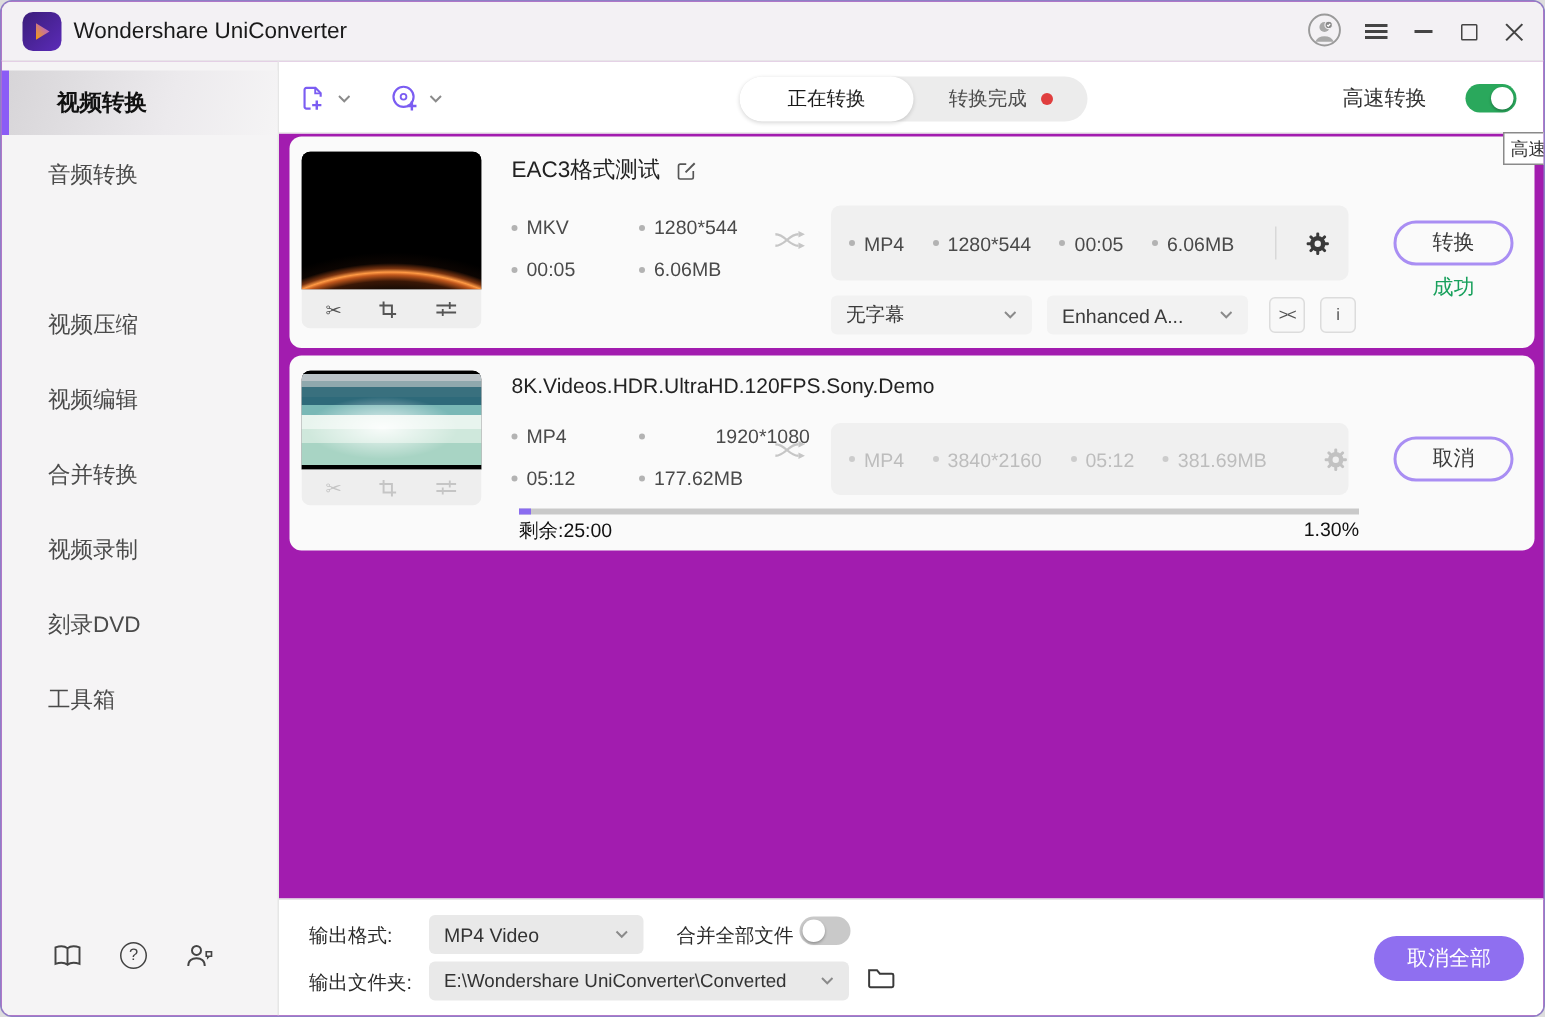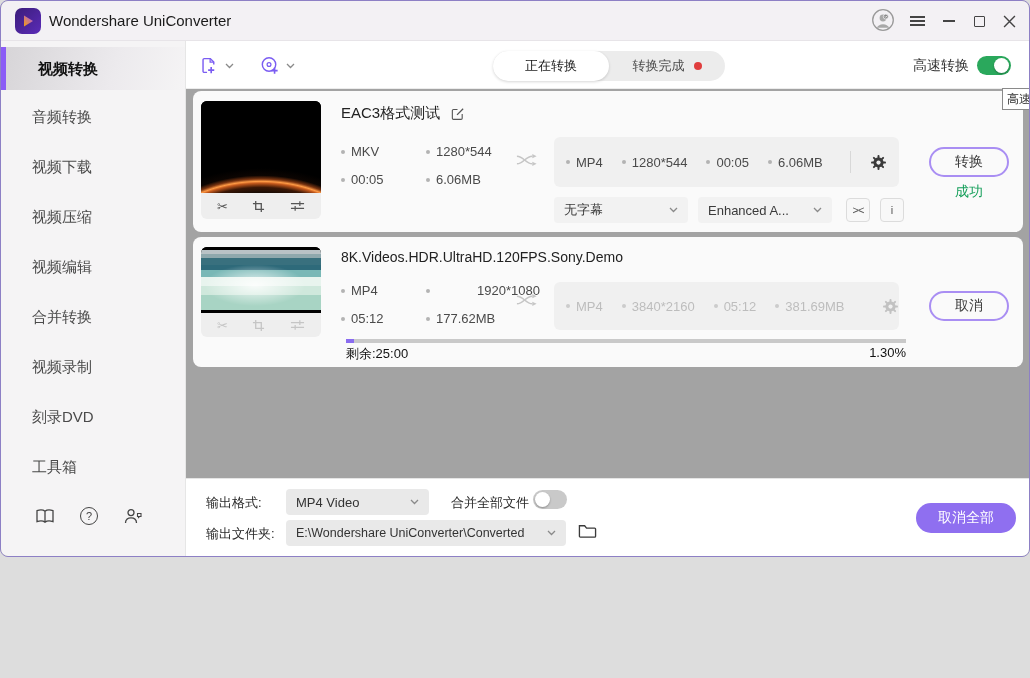--- a/index.html
+++ b/index.html
@@ -1,18 +1,18 @@
 <!DOCTYPE html>
 <html><head>
 <meta charset="utf-8">
 <style>
   * { box-sizing: border-box; margin: 0; padding: 0; }
   html,body { background:#ddd; }
   body { font-family: "Liberation Sans", sans-serif; }
-  .window { position:relative; width:1030px; height:557px; background:#a3a3a3;
+  .window { position:relative; width:1030px; height:678px; background:#a21caf;
             border:1px solid #8d80c5; border-radius:8px; overflow:hidden; }
 
   
   .titlebar { position:absolute; top:0; left:0; right:0; height:40px; background:#f3f1f4;
               border-bottom:1px solid #e7e4e8; z-index:6; }
   .logo { position:absolute; left:14px; top:7px; width:26px; height:26px; border-radius:7px;
           background:linear-gradient(135deg,#3b1d7a,#5b2bb8); display:flex; align-items:center; justify-content:center; }
   .app-title { position:absolute; left:48px; top:0; height:40px; line-height:40px; font-size:15px; color:#1a1a1a; }
   .tb-btn { position:absolute; top:8px; width:24px; height:24px; display:flex; align-items:center;
             justify-content:center; color:#444; cursor:pointer; }
@@ -38,21 +38,21 @@
              border-bottom:1px solid #ececec; }
   .tool-btn { position:absolute; top:13px; display:flex; align-items:center; gap:5px; color:#7b5df2; cursor:pointer; }
   .chev { color:#8a8a8a; }
   .tabs { position:absolute; left:307px; top:10px; width:232px; height:30px; background:#ececec;
           border-radius:15px; display:flex; align-items:center; }
   .tab-sel { width:116px; height:30px; background:#fff; border-radius:15px; box-shadow:0 1px 3px rgba(0,0,0,.16);
              display:flex; align-items:center; justify-content:center; font-size:13px; color:#1a1a1a; cursor:pointer; }
   .tab-uns { flex:1; display:flex; align-items:center; justify-content:center; gap:9px;
              font-size:13px; color:#4a4a4a; cursor:pointer;text-align:center; }
   .red-dot { width:8px; height:8px; border-radius:50%; background:#e03e3e; }
-  .fastwrap { position:absolute; right:18px; top:15px; display:flex; align-items:center; gap:8px; }
+  .fastwrap { position:absolute; right:18px; top:15px; display:flex; align-items:center; gap:26px; }
   .fast-label { font-size:14px; color:#333; }
   .tg { width:34px; height:19px; border-radius:10px; position:relative; cursor:pointer; }
   .tg .knob { position:absolute; top:2px; width:15px; height:15px; border-radius:50%; background:#fff;
               box-shadow:0 1px 2px rgba(0,0,0,.3); }
   .tg.on { background:#2aa85c; } .tg.on .knob { right:2px; }
   .tg.off { background:#c9c9c9; } .tg.off .knob { left:2px; }
   .tooltip { position:absolute; left:1001px; top:87px; width:29px; height:22px; background:#fff;
              border:1px solid #8a8a8a; z-index:20; font-size:12px; color:#333; line-height:20px;
              padding-left:4px; white-space:nowrap; overflow:hidden; }
 
@@ -153,21 +153,20 @@
     <div class="tb-btn" style="right:8px;">
       <svg width="13" height="13" viewBox="0 0 12 12">
           <path d="M1 1 L11 11 M11 1 L1 11" stroke="#444" stroke-width="1.3"></path>
         </svg>
     </div>
   </div>
 
   <div class="sidebar">
     <div class="si active" style="top:6px;">视频转换</div>
     <div class="si" style="top:56px;">音频转换</div>
-    <div class="si" style="top:106px;">视频下载</div>
     <div class="si" style="top:156px;">视频压缩</div>
     <div class="si" style="top:206px;">视频编辑</div>
     <div class="si" style="top:256px;">合并转换</div>
     <div class="si" style="top:306px;">视频录制</div>
     <div class="si" style="top:356px;">刻录DVD</div>
     <div class="si" style="top:406px;">工具箱</div>
 
     <div class="side-ico" style="left:32px; bottom:28px;">
       <svg width="20" height="17" viewBox="0 0 20 17">
         <path d="M10 3.2 C8 1.6 5 1.6 2 2.6 V13.6 C5 12.6 8 12.6 10 14.2 C12 12.6 15 12.6 18 13.6 V2.6 C15 1.6 12 1.6 10 3.2 Z M10 3.2 V14.2" fill="none" stroke="#444" stroke-width="1.3"></path>

